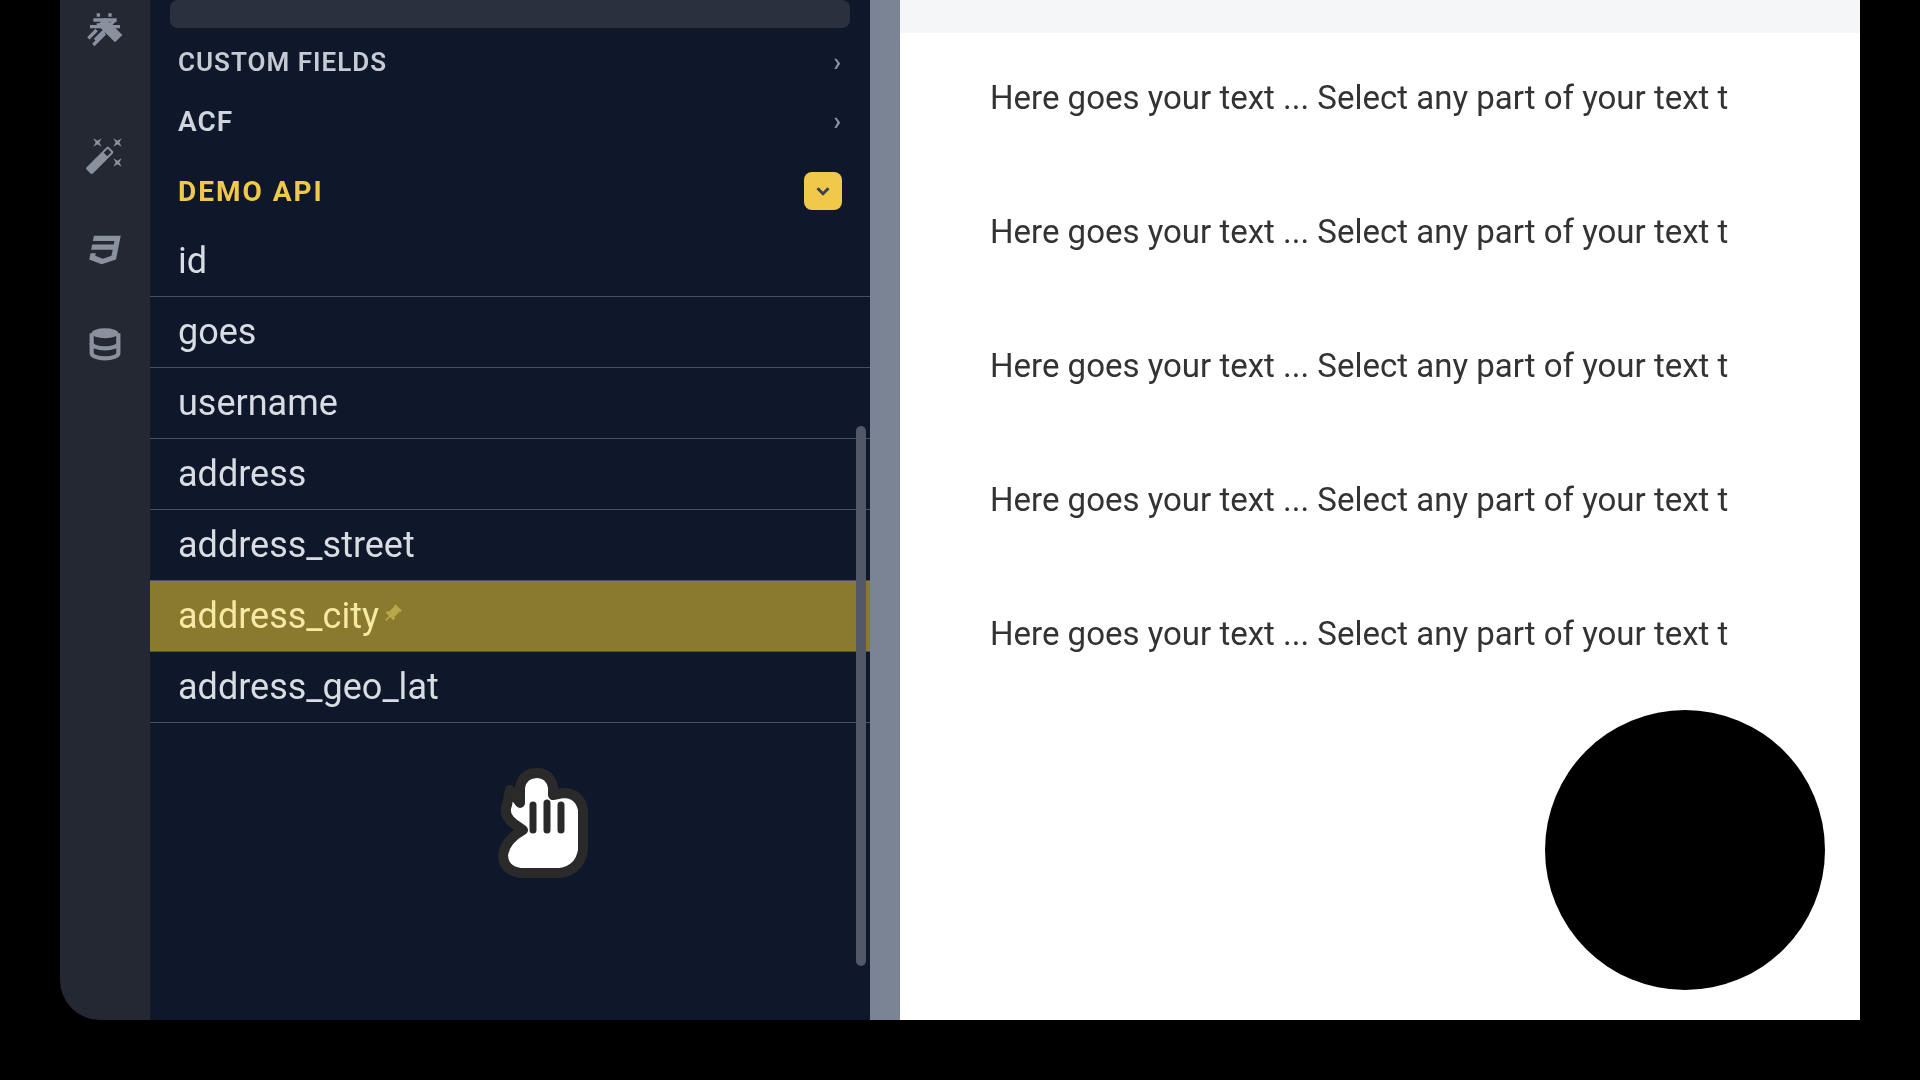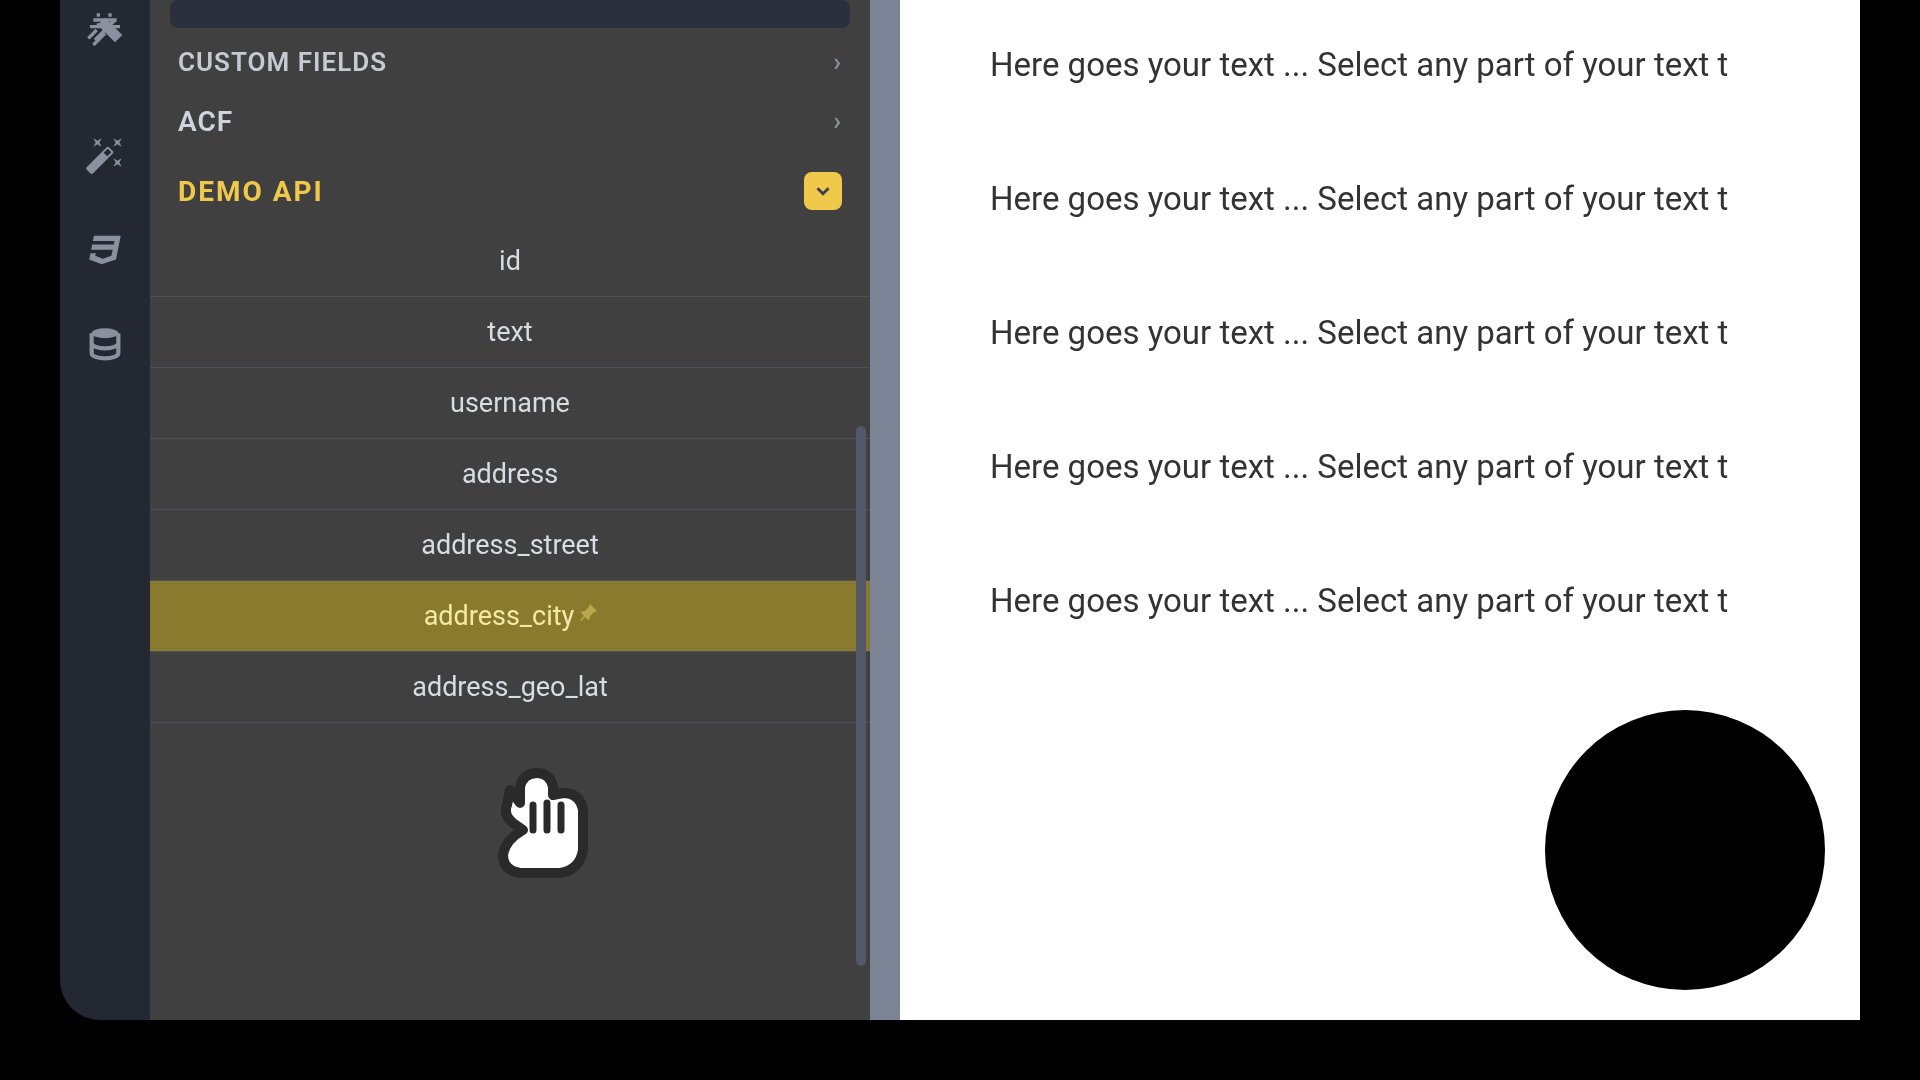--- a/index.html
+++ b/index.html
@@ -38,21 +38,21 @@
     .sidebar-icon {
       width: 40px;
       height: 40px;
       color: #8a919e;
       display: flex;
       align-items: center;
       justify-content: center;
     }
     .panel-container {
       width: 720px;
-      background: #404040;
+      background: #0f172a;
       position: relative;
       display: flex;
       flex-direction: column;
     }
     .search-area {
       padding: 0 20px 10px 20px;
     }
     .search-box {
       background: #2a303d;
       border-radius: 8px;
@@ -98,24 +98,24 @@
       color: #3a4050;
     }
     .field-list {
       flex: 1;
       overflow-y: auto;
       position: relative;
     }
     .field-item {
       display: flex;
       align-items: center;
-      justify-content: center;
+      justify-content: flex-start;
       padding: 0 28px;
       height: 71px;
-      font-size: 27px;
+      font-size: 36px;
       color: #d8dce3;
       border-bottom: 1px solid #4a5060;
       cursor: pointer;
     }
     .field-item.highlighted {
       background: #8a7a2e;
       color: #f5e9a5;
     }
     .pin-icon {
       transform: rotate(45deg);
@@ -138,20 +138,21 @@
       border-left: 30px solid #7a8495;
       overflow: hidden;
     }
     .preview-content {
       background: #fff;
       height: 100%;
       padding: 45px 0 0 90px;
       display: flex;
       flex-direction: column;
       gap: 95px;
+      margin-top: 33px;
     }
     .preview-line {
       font-size: 33px;
       color: #333;
       white-space: nowrap;
     }
     .cursor-overlay {
       position: absolute;
       left: 465px;
       top: 755px;
@@ -222,21 +223,21 @@
           <path d="M6 9l6 6 6-6"></path>
         </svg>
       </div>
     </div>
 
     <div class="field-list">
       <div class="field-item">
         <span>id</span>
       </div>
       <div class="field-item">
-        <span>text</span>
+        <span>goes</span>
       </div>
       <div class="field-item">
         <span>username</span>
       </div>
       <div class="field-item">
         <span>address</span>
       </div>
       <div class="field-item">
         <span>address_street</span>
       </div>

